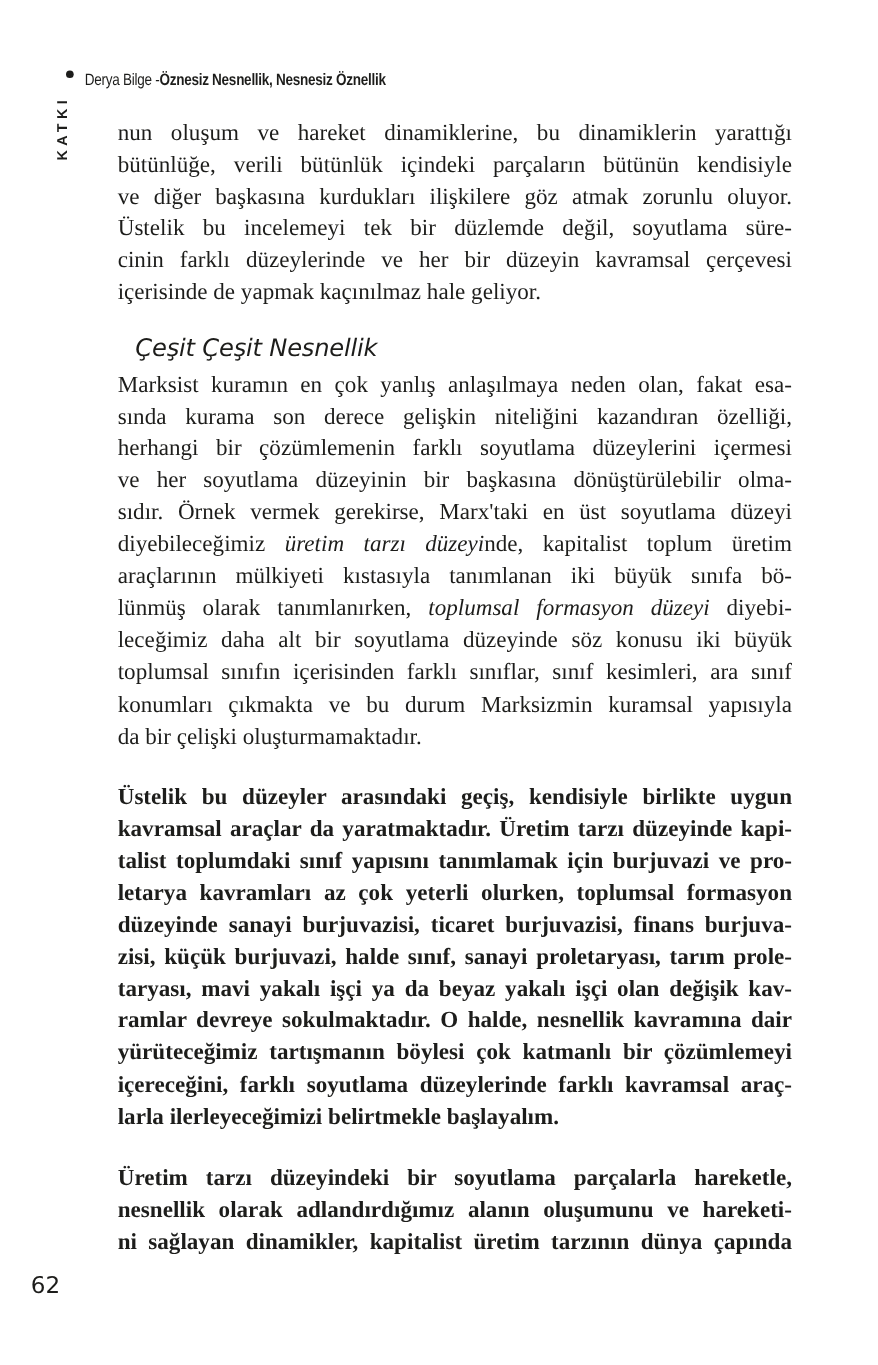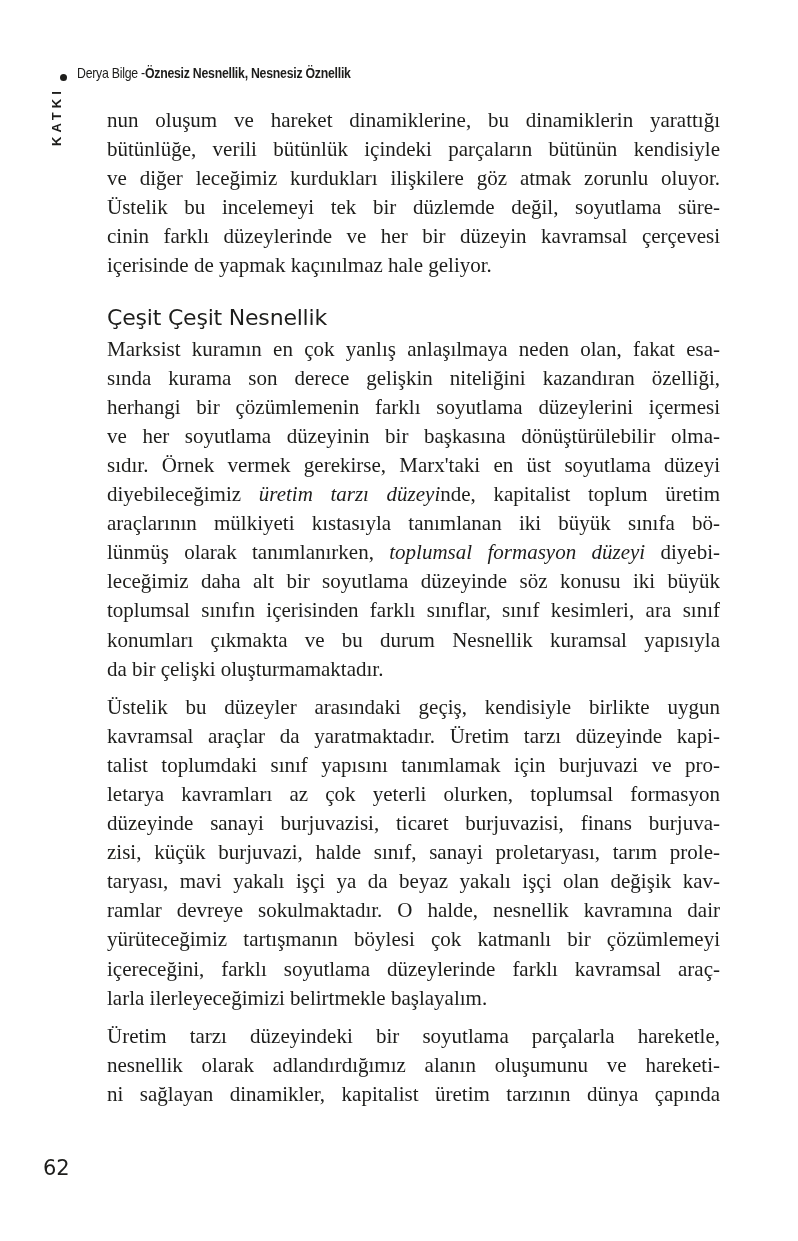--- a/index.html
+++ b/index.html
@@ -12,21 +12,21 @@
       height: 1241px;
       position: relative;
       overflow: hidden;
       color: #1d1d1b;
     }
     .running-header {
       position: absolute;
       left: 58px;
       top: 64px;
       display: flex;
-      align-items: flex-end;
+      align-items: flex-start;
       font-family: "Liberation Sans", sans-serif;
       font-size: 15px;
       letter-spacing: -0.3px;
       white-space: nowrap;
     }
     .running-header .bullet {
       display: inline-block;
       width: 7px;
       height: 7px;
       border-radius: 50%;
@@ -69,42 +69,44 @@
       font-family: "Liberation Serif", serif;
       font-size: 21px;
       line-height: 29.1px;
       text-align: justify;
       hyphens: manual;
     }
     .content p {
       margin: 0;
     }
     .content p + p {
-      margin-top: 9px;
+      margin-top: 26px;
+      font-weight: bold;
     }
     .content .line {
       display: block;
       text-align: justify;
       text-align-last: justify;
       white-space: nowrap;
     }
     .content .line.last {
       text-align-last: left;
     }
     .section-heading {
       font-family: "DejaVu Sans", sans-serif;
       font-size: 22px;
       font-weight: normal;
-      margin: 22px 0 2px 0;
+      margin: 22px 0 2px 16px;
       line-height: 30px;
       letter-spacing: -0.2px;
+      font-style: italic;
     }
     .page-number {
       position: absolute;
-      left: 43px;
+      left: 28px;
       top: 1156px;
       font-family: "DejaVu Sans", sans-serif;
       font-size: 21px;
       font-weight: 500;
     }
     em {
     }
   </style>
 </head>
 <body>
@@ -113,40 +115,40 @@
   <span class="bullet"></span>
   <span class="header-text"><span class="author" style="transform:none">Derya Bilge - </span><span class="title">Öznesiz Nesnellik, Nesnesiz Öznellik</span></span>
 </div>
 
 <div class="section-tag">KATKI</div>
 
 <div class="content">
   <p>
     <span class="line">nun oluşum ve hareket dinamiklerine, bu dinamiklerin yarattığı</span>
     <span class="line">bütünlüğe, verili bütünlük içindeki parçaların bütünün kendisiyle</span>
-    <span class="line">ve diğer leceğimiz kurdukları ilişkilere göz atmak zorunlu oluyor.</span>
+    <span class="line">ve diğer başkasına kurdukları ilişkilere göz atmak zorunlu oluyor.</span>
     <span class="line">Üstelik bu incelemeyi tek bir düzlemde değil, soyutlama süre-</span>
     <span class="line">cinin farklı düzeylerinde ve her bir düzeyin kavramsal çerçevesi</span>
     <span class="line last">içerisinde de yapmak kaçınılmaz hale geliyor.</span>
   </p>
 
   <h2 class="section-heading">Çeşit Çeşit Nesnellik</h2>
 
   <p>
     <span class="line">Marksist kuramın en çok yanlış anlaşılmaya neden olan, fakat esa-</span>
     <span class="line">sında kurama son derece gelişkin niteliğini kazandıran özelliği,</span>
     <span class="line">herhangi bir çözümlemenin farklı soyutlama düzeylerini içermesi</span>
     <span class="line">ve her soyutlama düzeyinin bir başkasına dönüştürülebilir olma-</span>
     <span class="line">sıdır. Örnek vermek gerekirse, Marx'taki en üst soyutlama düzeyi</span>
     <span class="line"><span>diyebileceğimiz </span><em>üretim tarzı düzeyi</em><span>nde, kapitalist toplum üretim</span></span>
     <span class="line">araçlarının mülkiyeti kıstasıyla tanımlanan iki büyük sınıfa bö-</span>
     <span class="line"><span>lünmüş olarak tanımlanırken, </span><em>toplumsal formasyon düzeyi</em><span> diyebi-</span></span>
     <span class="line">leceğimiz daha alt bir soyutlama düzeyinde söz konusu iki büyük</span>
     <span class="line">toplumsal sınıfın içerisinden farklı sınıflar, sınıf kesimleri, ara sınıf</span>
-    <span class="line">konumları çıkmakta ve bu durum Nesnellik kuramsal yapısıyla</span>
+    <span class="line">konumları çıkmakta ve bu durum Marksizmin kuramsal yapısıyla</span>
     <span class="line last">da bir çelişki oluşturmamaktadır.</span>
   </p>
 
   <p>
     <span class="line">Üstelik bu düzeyler arasındaki geçiş, kendisiyle birlikte uygun</span>
     <span class="line">kavramsal araçlar da yaratmaktadır. Üretim tarzı düzeyinde kapi-</span>
     <span class="line">talist toplumdaki sınıf yapısını tanımlamak için burjuvazi ve pro-</span>
     <span class="line">letarya kavramları az çok yeterli olurken, toplumsal formasyon</span>
     <span class="line">düzeyinde sanayi burjuvazisi, ticaret burjuvazisi, finans burjuva-</span>
     <span class="line">zisi, küçük burjuvazi, halde sınıf, sanayi proletaryası, tarım prole-</span>

